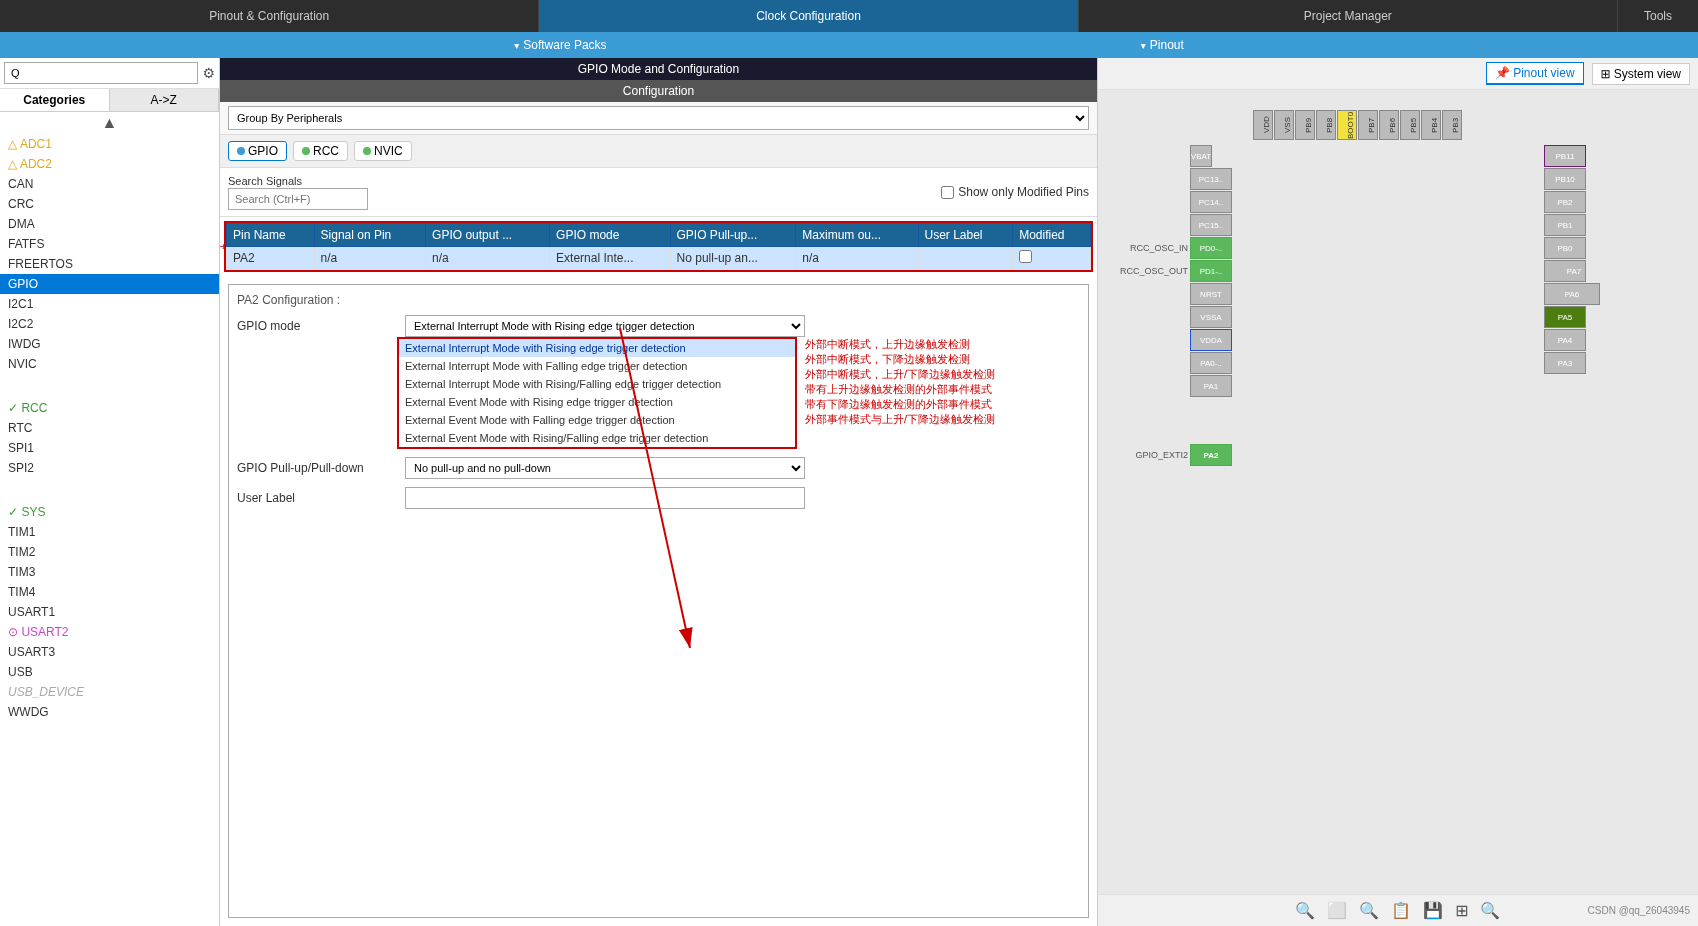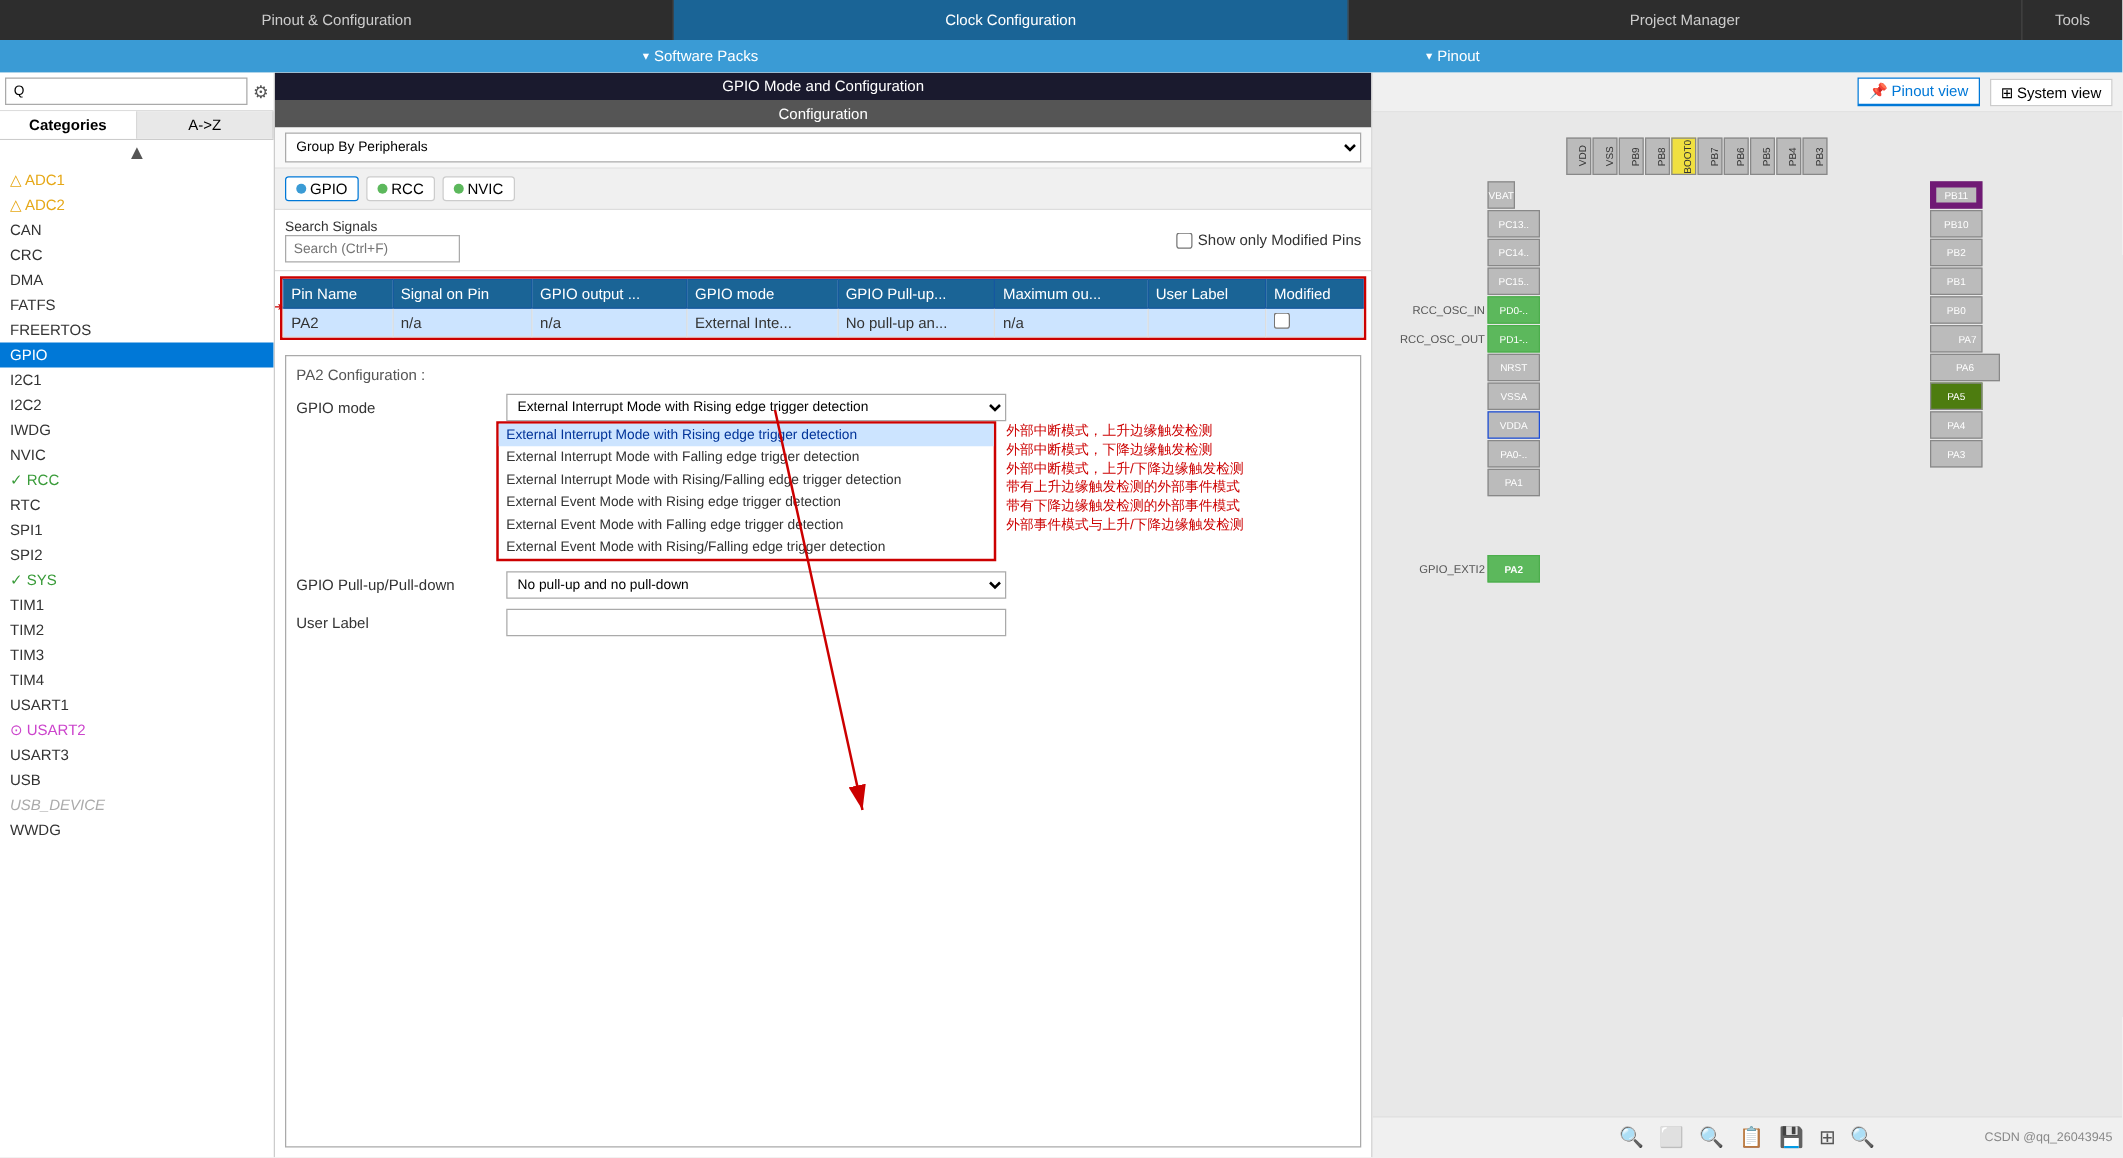--- a/index.html
+++ b/index.html
@@ -24,21 +24,21 @@
     .sidebar-search { display: flex; align-items: center; padding: 4px; border-bottom: 1px solid #ddd; gap: 4px; }
     .sidebar-search input { flex: 1; height: 22px; border: 1px solid #aaa; padding: 2px 6px; font-size: 11px; }
     .sidebar-search .gear-icon { font-size: 14px; color: #555; cursor: pointer; }
     .sidebar-tabs { display: flex; border-bottom: 1px solid #ccc; }
     .sidebar-tab { flex: 1; text-align: center; padding: 4px; font-size: 11px; cursor: pointer; background: #e8e8e8; border-right: 1px solid #ccc; }
     .sidebar-tab.active { background: white; font-weight: bold; }
     .sidebar-list { overflow-y: auto; flex: 1; }
     .sidebar-list-item { padding: 3px 8px; cursor: pointer; display: flex; align-items: center; gap: 4px; color: #333; font-size: 12px; }
     .sidebar-list-item.selected { background: #0078d7; color: white; }
     .sidebar-list-item.warning { color: #e6a817; }
-    .sidebar-list-item.success { color: #3a9c3a; }
+    .sidebar-list-item.success { color: #3a9c3a; margin-top: 24px; }
     .sidebar-list-item.pink { color: #cc44cc; }
     .sidebar-list-item.disabled { color: #999; font-style: italic; }
 
     
     .center { flex: 1; display: flex; flex-direction: column; background: white; border-right: 1px solid #ccc; overflow: hidden; position: relative; }
 
     .section-title { background: #555; color: white; text-align: center; padding: 4px; font-size: 12px; }
     .config-bar { padding: 4px 8px; background: #f8f8f8; border-bottom: 1px solid #ddd; }
     .config-select { width: 100%; height: 24px; border: 1px solid #aaa; font-size: 11px; padding: 0 4px; background: white; }
 
@@ -444,21 +444,21 @@
         </div>
         <div style="display:flex; align-items:center; gap:2px; height:22px;margin-top:46px;">
           <span style="font-size:9px; color:#555; text-align:right; width:80px;">GPIO_EXTI2</span>
           <div style="width:42px; height:22px; background:#5cb85c; border:1px solid #4cae4c; display:flex; align-items:center; justify-content:center; font-size:8px; color:white; font-weight:bold;">PA2</div>
         </div>
       </div>
 
 
       <div style="position:absolute; top:55px; right:40px; display:flex; flex-direction:column; gap:1px;">
         <div style="display:flex; align-items:center; gap:2px; height:22px;">
-          <div style="width:42px; height:22px; background:#bbb; border:5px solid #701a75; display:flex; align-items:center; justify-content:center; font-size:8px; color:white;">PB11</div>
+          <div style="width:42px; height:22px; background:#bbb; border:1px solid #701a75; display:flex; align-items:center; justify-content:center; font-size:8px; color:white;">PB11</div>
           <span style="font-size:9px; color:#555; width:70px;"></span>
         </div>
         <div style="display:flex; align-items:center; gap:2px; height:22px;">
           <div style="width:42px; height:22px; background:#bbb; border:1px solid #888; display:flex; align-items:center; justify-content:center; font-size:8px; color:white;">PB10</div>
         </div>
         <div style="display:flex; align-items:center; gap:2px; height:22px;">
           <div style="width:42px; height:22px; background:#bbb; border:1px solid #888; display:flex; align-items:center; justify-content:center; font-size:8px; color:white;">PB2</div>
         </div>
         <div style="display:flex; align-items:center; gap:2px; height:22px;">
           <div style="width:42px; height:22px; background:#bbb; border:1px solid #888; display:flex; align-items:center; justify-content:center; font-size:8px; color:white;">PB1</div>

